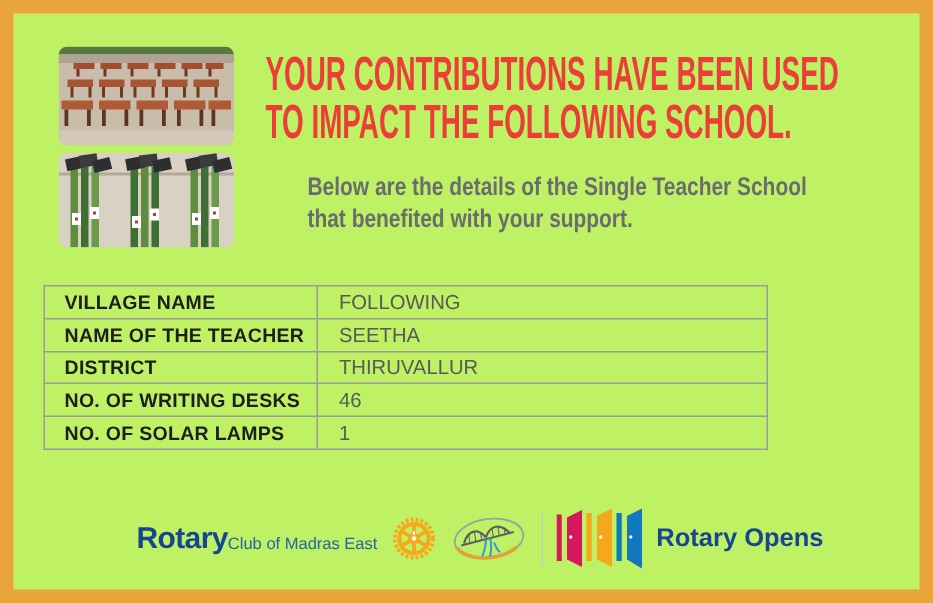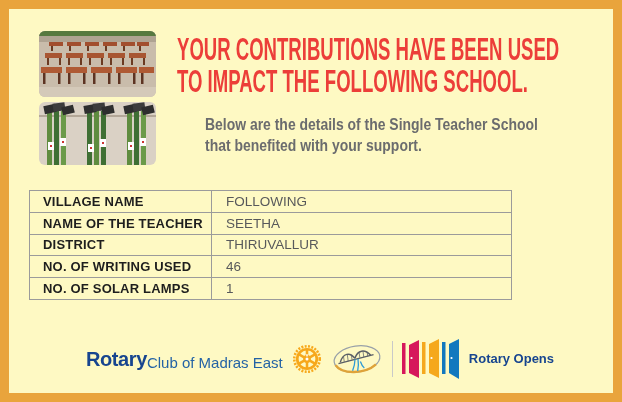--- a/index.html
+++ b/index.html
@@ -1,20 +1,20 @@
 <!DOCTYPE html>
 <html><head>
 <meta charset="utf-8">
 <title>Document</title>
 <style>
   html,body { margin:0; padding:0; background:#f2f2f2; }
   * { box-sizing:border-box; }
   .page {
     position:relative; width:622px; height:402px;
-    background:#fef9c3; border:9px solid #E9A43C;
+    background:#bef264; border:9px solid #E9A43C;
     font-family:"Liberation Sans", sans-serif;
     overflow:hidden;
   }
   
   .photo { position:absolute; left:30px; width:117px; border-radius:6px; overflow:hidden; }
   .photo-desks { top:22px; height:66px; }
   .photo-lamps { top:93px; height:63px; }
   .photo svg { display:block; width:100%; height:100%; }
 
   
@@ -49,24 +49,24 @@
   }
 
   
   .footer {
     position:absolute; left:0; top:324px; width:622px; height:52px;
     display:flex; justify-content:center; align-items:center; gap:9px;
   }
   .rotary-block { display:flex; flex-direction:row; align-items:flex-end; }
   .rotary-wordmark { font-weight:700; font-size:20px; line-height:20px;
     color:#17458F; letter-spacing:-0.4px; }
-  .rotary-club { font-size:15px; line-height:12px; color:#2463A5; }
+  .rotary-club { font-size:11px; line-height:12px; color:#2463A5; }
   .sep { width:1px; height:36px; background:#C9C9C9; }
   .tagline { display:flex; flex-direction:column; }
-  .tagline-line { font-weight:700; font-size:13px; line-height:15.5px; color:#17458F; }
+  .tagline-line { font-weight:700; font-size:17px; line-height:15.5px; color:#17458F; }
   .logo-svg { display:block; }
 </style>
 </head>
 <body>
 
 <div class="page">
 
   <div class="photo photo-desks">
     <svg viewBox="0 0 117 66" preserveAspectRatio="none">
       <rect x="0" y="0" width="117" height="66" fill="#C9BCAB"></rect>
@@ -196,21 +196,21 @@
     </tr>
     <tr>
       <td class="lbl">NAME OF THE TEACHER</td>
       <td class="val">SEETHA</td>
     </tr>
     <tr>
       <td class="lbl">DISTRICT</td>
       <td class="val">THIRUVALLUR</td>
     </tr>
     <tr>
-      <td class="lbl">NO. OF WRITING USED</td>
+      <td class="lbl">NO. OF WRITING DESKS</td>
       <td class="val">46</td>
     </tr>
     <tr>
       <td class="lbl">NO. OF SOLAR LAMPS</td>
       <td class="val">1</td>
     </tr>
   </tbody>
     </table>
 
   <div class="footer">

